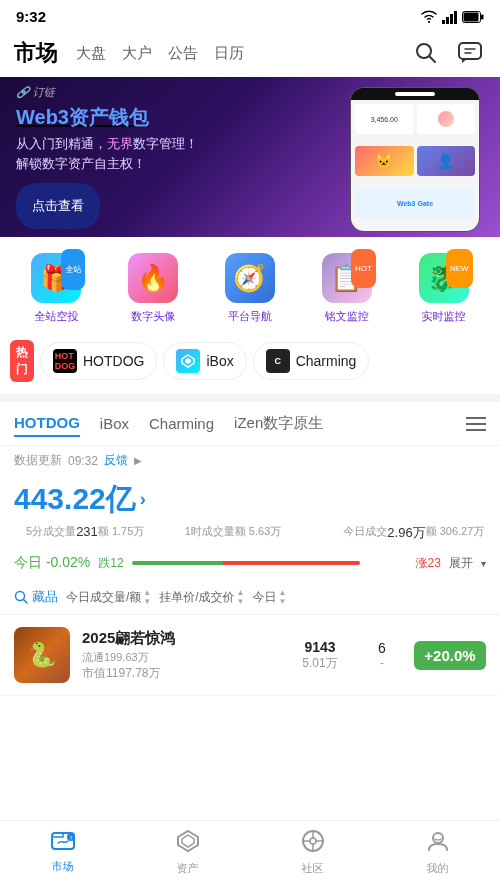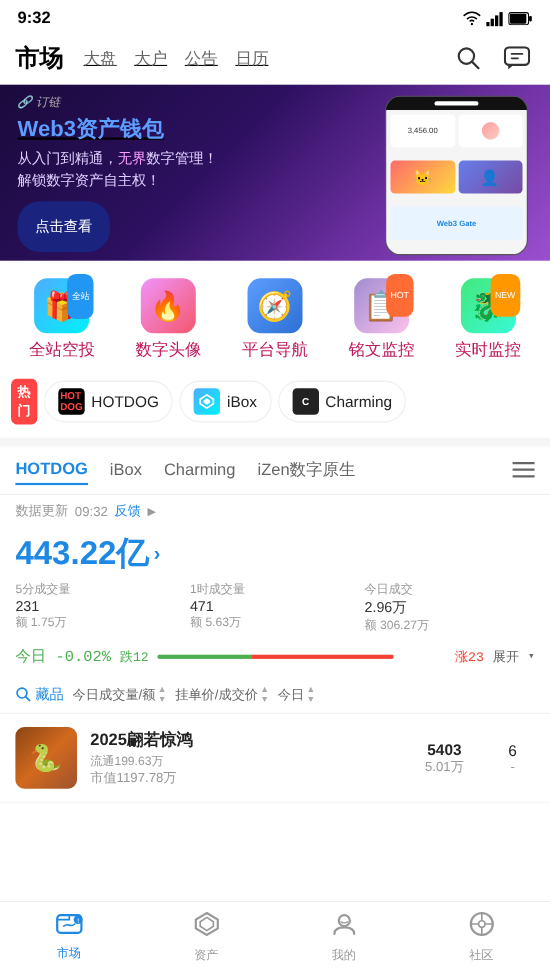--- a/index.html
+++ b/index.html
@@ -43,21 +43,20 @@
     .nav-title {
       font-size: 22px;
       font-weight: 700;
       color: #000;
       margin-right: 18px;
     }
     .nav-links {
       display: flex;
       gap: 16px;
       flex: 1;
-      text-decoration: underline;
     }
     .nav-link {
       font-size: 15px;
       color: #666;
       cursor: pointer;
     }
     .nav-actions {
       display: flex;
       gap: 12px;
       margin-left: auto;
@@ -205,22 +204,22 @@
       padding: 15px 4px;
       border-radius: 8px;
     }
     .feature-icon .badge-hot {
       background: #ff6b35;
     }
     .feature-icon .badge-new {
       background: #ff9800;
     }
     .feature-label {
-      font-size: 15px;
-      color: #be185d;
+      font-size: 11px;
+      color: #6d28d9;
     }
 
     
     .brands-row {
       display: flex;
       align-items: center;
       padding: 0 10px;
       gap: 6px;
       background: #fff;
       padding-bottom: 12px;
@@ -324,36 +323,36 @@
     }
     .big-number .arrow { font-size: 18px; color: #1e88e5; }
     .stats-grid {
       display: grid;
       grid-template-columns: 1fr 1fr 1fr;
       gap: 4px;
       margin-top: 4px;
     }
     .stat-col {
       display: flex;
-      flex-direction: column;
+      flex-direction: row;
       font-size: 12px;
       color: #666;
+      margin-left: 12px;
     }
     .stat-col .stat-label { font-size: 11px; color: #999; }
     .stat-col .stat-value { font-size: 13px; color: #333; font-weight: 500; }
     .stat-col .stat-sub { font-size: 11px; color: #999; }
 
     
     .change-row {
       padding: 4px 14px 8px;
       background: #fff;
       display: flex;
       align-items: center;
       gap: 8px;
-      font-family: Liberation Mono, monospace;
     }
     .change-negative { color: #4caf50; font-size: 14px; font-weight: 500; }
     .change-bar-container {
       flex: 1;
       height: 4px;
       background: #eee;
       border-radius: 2px;
       overflow: hidden;
       display: flex;
     }
@@ -647,21 +646,20 @@
       <span class="arrow">›</span>
     </div>
     <div class="stats-grid">
       <div class="stat-col">
         <span class="stat-label">5分成交量</span>
         <span class="stat-value">231</span>
         <span class="stat-sub">额 1.75万</span>
       </div>
       <div class="stat-col">
         <span class="stat-label">1时成交量</span>
-        <span class="stat-value">471</span>
         <span class="stat-sub">额 5.63万</span>
       </div>
       <div class="stat-col">
         <span class="stat-label">今日成交</span>
         <span class="stat-value">2.96万</span>
         <span class="stat-sub">额 306.27万</span>
       </div>
     </div>
   </div>
 
@@ -710,27 +708,28 @@
 
   <div class="nft-list">
     <div class="nft-row">
       <div class="nft-img">🐍</div>
       <div class="nft-info">
         <div class="nft-name">2025翩若惊鸿</div>
         <div class="nft-sub">流通199.63万</div>
         <div class="nft-sub2">市值1197.78万</div>
       </div>
       <div class="nft-stats">
-        <span class="nft-stat-main">5403</span>
+        <span class="nft-stat-main">9143</span>
         <span class="nft-stat-sub">5.01万</span>
       </div>
       <div class="nft-price-col">
         <span class="nft-price-main">6</span>
         <span class="nft-price-sub">-</span>
       </div>
+      <div class="nft-change">+20.0%</div>
     </div>
   </div>
 </div>
 
 <div class="bottom-bar">
   <div class="bottom-tab active">
     <span class="bottom-tab-icon" style="color:#1e88e5;">
       <svg width="26" height="22" viewBox="0 0 26 22">
         <rect x="2" y="4" width="22" height="16" rx="3" fill="none" stroke="#1e88e5" stroke-width="2"></rect>
         <path d="M2 8 L13 8 L13 4" fill="none" stroke="#1e88e5" stroke-width="1.5"></path>
@@ -746,34 +745,34 @@
       <svg width="24" height="24" viewBox="0 0 24 24">
         <polygon points="12,2 22,8 22,16 12,22 2,16 2,8" fill="none" stroke="#999" stroke-width="2"></polygon>
         <polygon points="12,6 18,10 18,14 12,18 6,14 6,10" fill="none" stroke="#999" stroke-width="1.5"></polygon>
       </svg>
     </span>
     <span class="bottom-tab-label">资产</span>
   </div>
   <div class="bottom-tab">
     <span class="bottom-tab-icon">
       <svg width="24" height="24" viewBox="0 0 24 24">
-        <circle cx="12" cy="9" r="5" fill="none" stroke="#999" stroke-width="2"></circle>
-        <path d="M3 21 Q3 15 12 15 Q21 15 21 21" fill="none" stroke="#999" stroke-width="2" stroke-linecap="round"></path>
-
-        <path d="M9 10 Q10 11 12 11 Q14 11 15 10" fill="none" stroke="#999" stroke-width="1.2" stroke-linecap="round"></path>
-      </svg>
-    </span>
-    <span class="bottom-tab-label">我的</span>
-  </div>
-  <div class="bottom-tab">
-    <span class="bottom-tab-icon">
-      <svg width="24" height="24" viewBox="0 0 24 24">
         <circle cx="12" cy="12" r="10" fill="none" stroke="#999" stroke-width="2"></circle>
         <circle cx="12" cy="12" r="3" fill="none" stroke="#999" stroke-width="1.5"></circle>
         <line x1="12" y1="2" x2="12" y2="9" stroke="#999" stroke-width="1.5"></line>
         <line x1="12" y1="15" x2="12" y2="22" stroke="#999" stroke-width="1.5"></line>
         <line x1="2" y1="12" x2="9" y2="12" stroke="#999" stroke-width="1.5"></line>
         <line x1="15" y1="12" x2="22" y2="12" stroke="#999" stroke-width="1.5"></line>
       </svg>
     </span>
     <span class="bottom-tab-label">社区</span>
   </div>
+  <div class="bottom-tab">
+    <span class="bottom-tab-icon">
+      <svg width="24" height="24" viewBox="0 0 24 24">
+        <circle cx="12" cy="9" r="5" fill="none" stroke="#999" stroke-width="2"></circle>
+        <path d="M3 21 Q3 15 12 15 Q21 15 21 21" fill="none" stroke="#999" stroke-width="2" stroke-linecap="round"></path>
+
+        <path d="M9 10 Q10 11 12 11 Q14 11 15 10" fill="none" stroke="#999" stroke-width="1.2" stroke-linecap="round"></path>
+      </svg>
+    </span>
+    <span class="bottom-tab-label">我的</span>
+  </div>
 </div>
 
 </body></html>

